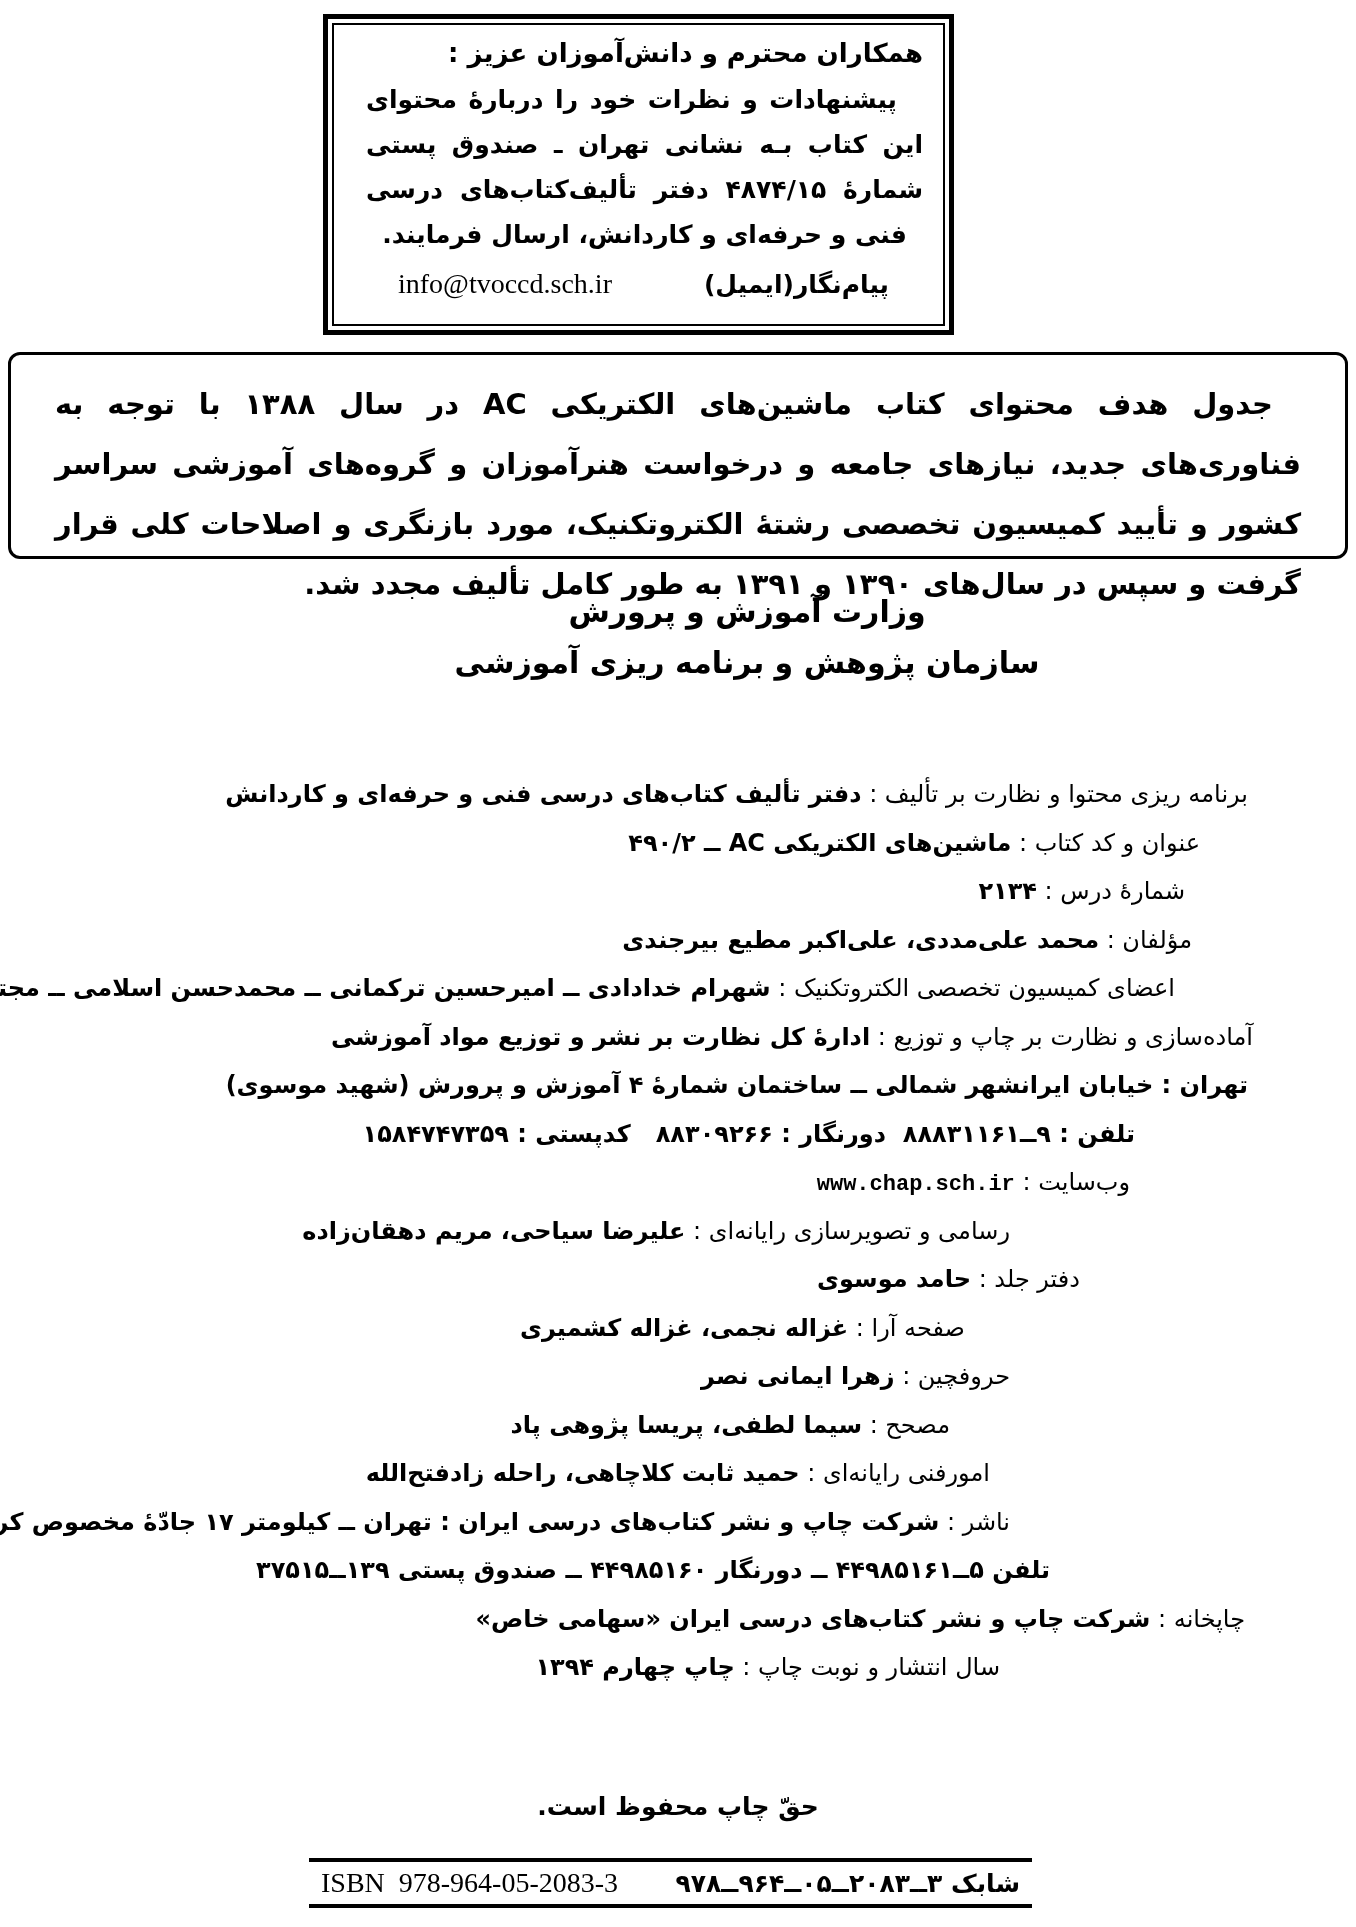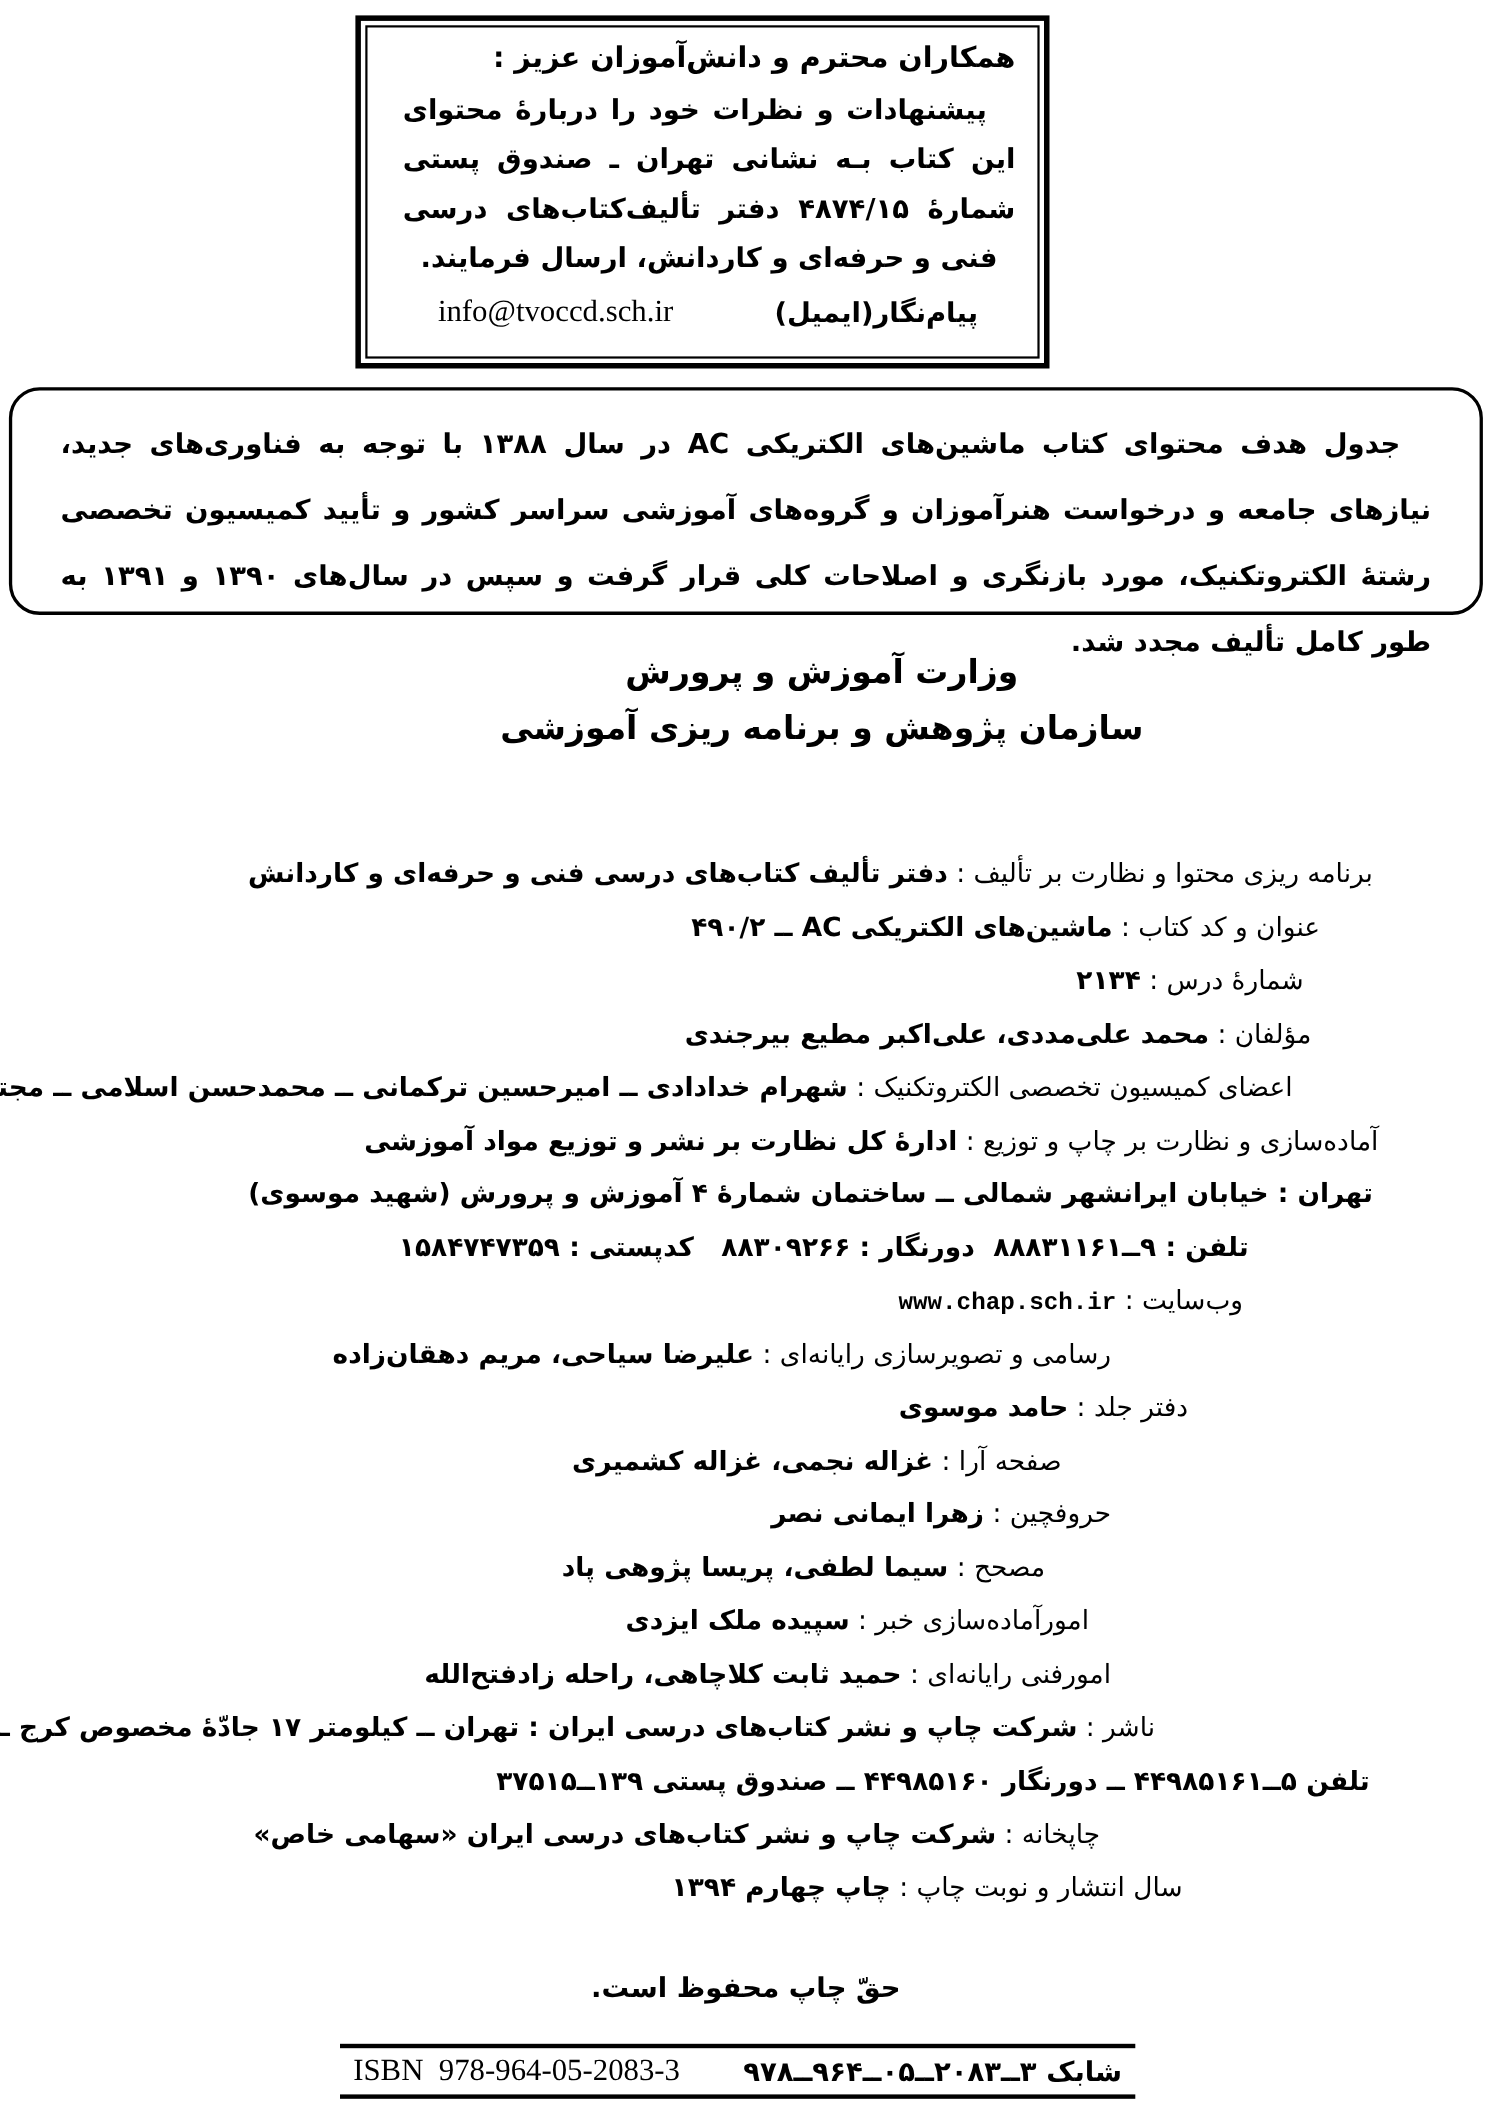--- a/index.html
+++ b/index.html
@@ -14,22 +14,22 @@
   .feedback-title{font-weight:bold;font-size:26px;line-height:44px;text-align:right;}
   .feedback-body{font-weight:bold;font-size:25px;line-height:45px;text-align:justify;
                  text-align-last:center;text-indent:26px;margin-top:2px;margin-left:12px;}
   .contact-row{display:flex;justify-content:space-between;align-items:center;height:54px;
                padding:0 34px 0 44px;font-size:25px;font-weight:bold;}
   .latin-serif{font-family:"Liberation Serif","DejaVu Serif",serif;direction:ltr;
                unicode-bidi:embed;font-size:28px;font-weight:normal;}
 
   
   .revision-box{position:absolute;top:352px;left:8px;width:1340px;height:207px;box-sizing:border-box;
-                border:3px solid #000;border-radius:28px;padding:19px 44px 0 44px;
-                font-size:25px;font-weight:bold;line-height:60px;text-align:justify;text-indent:28px;}
+                border:3px solid #000;border-radius:12px;padding:19px 44px 0 44px;
+                font-size:29px;font-weight:bold;line-height:60px;text-align:justify;text-indent:28px;}
 
   
   .ministry{position:absolute;top:594px;left:69px;width:1356px;text-align:center;
             font-weight:bold;font-size:30px;line-height:36px;}
   .ministry-org{margin-top:15px;}
 
   
   .credits-list{position:absolute;top:770px;right:103px;left:30px;}
   .credit-line{height:48.5px;line-height:48.5px;white-space:nowrap;text-align:right;
                font-size:24px;overflow:visible;}
@@ -106,21 +106,20 @@
       <div class="credit-line"><span class="credit-label">اعضای کمیسیون تخصصی الکتروتکنیک : </span><span class="credit-value">شهرام خدادادی ــ امیرحسین ترکمانی ــ محمدحسن اسلامی ــ مجتبی انصاری‌پور ــ نقی اصغری</span></div>
       <div class="credit-line"><span class="credit-label">آماده‌سازی و نظارت بر چاپ و توزیع : </span><span class="credit-value">ادارۀ کل نظارت بر نشر و توزیع مواد آموزشی</span></div>
       <div class="credit-line"><span class="credit-value">تهران : خیابان ایرانشهر شمالی ــ ساختمان شمارۀ ۴ آموزش و پرورش (شهید موسوی)</span></div>
       <div class="credit-line"><span class="credit-value">تلفن : ۹ــ۸۸۸۳۱۱۶۱&nbsp;&nbsp;دورنگار : ۸۸۳۰۹۲۶۶&nbsp;&nbsp;&nbsp;کدپستی : ۱۵۸۴۷۴۷۳۵۹</span></div>
       <div class="credit-line"><span class="credit-label">وب‌سایت : </span><span class="credit-value latin">www.chap.sch.ir</span></div>
       <div class="credit-line"><span class="credit-label">رسامی و تصویرسازی رایانه‌ای : </span><span class="credit-value">علیرضا سیاحی، مریم دهقان‌زاده</span></div>
       <div class="credit-line"><span class="credit-label">دفتر جلد : </span><span class="credit-value">حامد موسوی</span></div>
       <div class="credit-line"><span class="credit-label">صفحه آرا : </span><span class="credit-value">غزاله نجمی، غزاله کشمیری</span></div>
       <div class="credit-line"><span class="credit-label">حروفچین : </span><span class="credit-value">زهرا ایمانی نصر</span></div>
       <div class="credit-line"><span class="credit-label">مصحح : </span><span class="credit-value">سیما لطفی، پریسا پژوهی پاد</span></div>
-      <div class="credit-line"><span class="credit-label">امورآماده‌سازی خبر : </span><span class="credit-value">سپیده ملک ایزدی</span></div>
       <div class="credit-line"><span class="credit-label">امورفنی رایانه‌ای : </span><span class="credit-value">حمید ثابت کلاچاهی، راحله زادفتح‌الله</span></div>
       <div class="credit-line"><span class="credit-label">ناشر : </span><span class="credit-value">شرکت چاپ و نشر کتاب‌های درسی ایران : تهران ــ کیلومتر ۱۷ جادّۀ مخصوص کرج ــ خیابان ۶۱ (داروپخش)</span></div>
       <div class="credit-line"><span class="credit-value">تلفن ۵ــ۴۴۹۸۵۱۶۱ ــ دورنگار ۴۴۹۸۵۱۶۰ ــ صندوق پستی ۱۳۹ــ۳۷۵۱۵</span></div>
       <div class="credit-line"><span class="credit-label">چاپخانه : </span><span class="credit-value">شرکت چاپ و نشر کتاب‌های درسی ایران «سهامی خاص»</span></div>
       <div class="credit-line"><span class="credit-label">سال انتشار و نوبت چاپ : </span><span class="credit-value">چاپ چهارم ۱۳۹۴</span></div>
     </div>
 
   <div class="copyright">حقّ چاپ محفوظ است.</div>
 
   <div class="isbn-strip">

